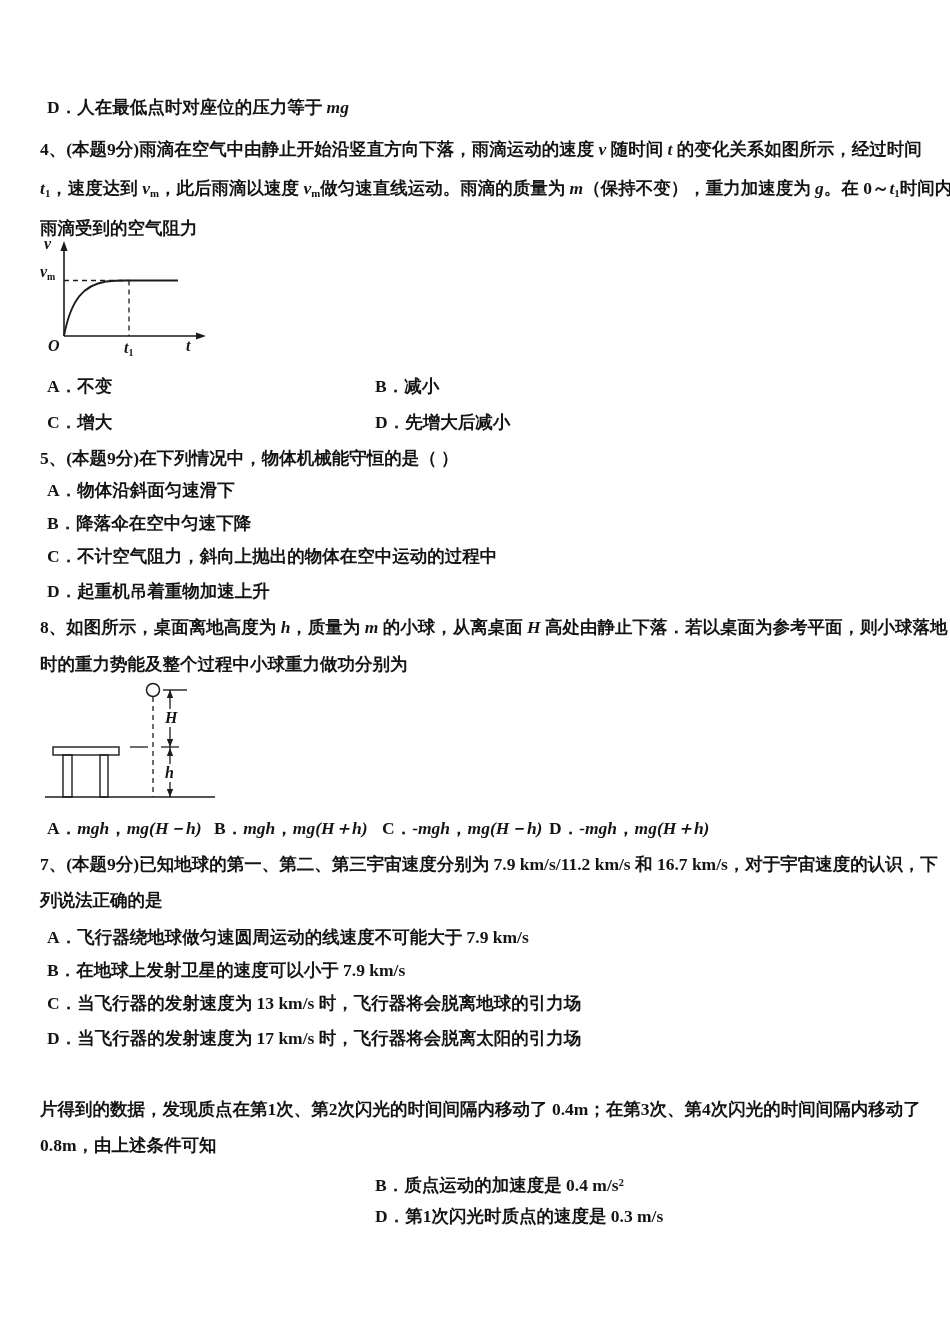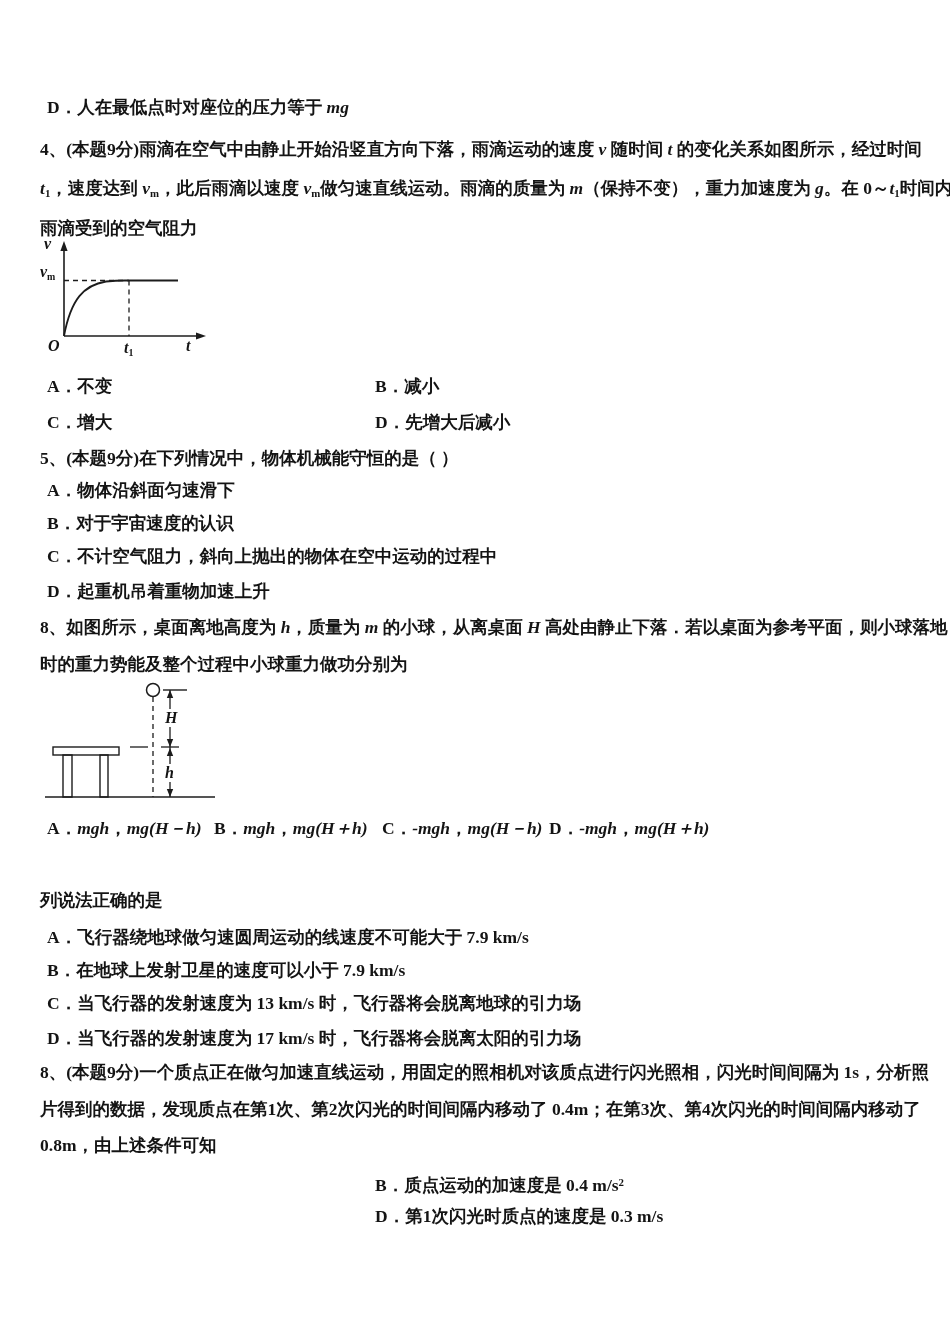--- a/index.html
+++ b/index.html
@@ -47,21 +47,21 @@
     <span class="flab v" style="left:146px;top:99px">t</span>
   </div>
 
   <div class="ln" style="top:374px;left:47px">A．不变</div>
   <div class="ln" style="top:374px;left:375px">B．减小</div>
   <div class="ln" style="top:410px;left:47px">C．增大</div>
   <div class="ln" style="top:410px;left:375px">D．先增大后减小</div>
 
   <div class="ln" style="top:446px;left:40px">5、(本题9分)在下列情况中，物体机械能守恒的是（ ）</div>
   <div class="ln" style="top:478px;left:47px">A．物体沿斜面匀速滑下</div>
-  <div class="ln" style="top:511px;left:47px">B．对于宇宙速度的认识</div>
+  <div class="ln" style="top:511px;left:47px">B．降落伞在空中匀速下降</div>
   <div class="ln" style="top:579px;left:47px">D．起重机吊着重物加速上升</div>
   <div class="ln" style="top:544px;left:47px">C．不计空气阻力，斜向上抛出的物体在空中运动的过程中</div>
 
   <div class="ln" style="top:615px;left:40px"><span>8、如图所示，桌面离地高度为 </span><span class="v">h</span><span>，质量为 </span><span class="v">m</span><span> 的小球，从离桌面 </span><span class="v">H</span><span> 高处由静止下落．若以桌面为参考平面，则小球落地</span></div>
   <div class="ln" style="top:652px;left:40px">时的重力势能及整个过程中小球重力做功分别为</div>
 
   <div class="fig" style="left:45px;top:678px;width:180px;height:126px">
     <svg width="180" height="126" viewBox="0 0 180 126">
       <line x1="0" y1="119" x2="170" y2="119" stroke-width="1.6"></line>
       <rect x="8" y="69" width="66" height="8" fill="none" stroke-width="1.4"></rect>
@@ -81,25 +81,25 @@
     </svg>
     <span class="flab v whbg" style="left:118px;top:31px">H</span>
     <span class="flab v whbg" style="left:118px;top:86px">h</span>
   </div>
 
   <div class="ln" style="top:816px;left:47px"><span>A．</span><span class="v">mgh</span><span>，</span><span class="v">mg(H－h)</span></div>
   <div class="ln" style="top:816px;left:214px"><span>B．</span><span class="v">mgh</span><span>，</span><span class="v">mg(H＋h)</span></div>
   <div class="ln" style="top:816px;left:382px"><span>C．</span><span class="v">-mgh</span><span>，</span><span class="v">mg(H－h)</span></div>
   <div class="ln" style="top:816px;left:549px"><span>D．</span><span class="v">-mgh</span><span>，</span><span class="v">mg(H＋h)</span></div>
 
+  <div class="ln" style="top:852px;left:40px">7、(本题9分)已知地球的第一、第二、第三宇宙速度分别为 7.9 km/s/11.2 km/s 和 16.7 km/s，对于宇宙速度的认识，下</div>
   <div class="ln" style="top:888px;left:40px">列说法正确的是</div>
   <div class="ln" style="top:925px;left:47px">A．飞行器绕地球做匀速圆周运动的线速度不可能大于 7.9 km/s</div>
   <div class="ln" style="top:958px;left:47px">B．在地球上发射卫星的速度可以小于 7.9 km/s</div>
   <div class="ln" style="top:991px;left:47px">C．当飞行器的发射速度为 13 km/s 时，飞行器将会脱离地球的引力场</div>
   <div class="ln" style="top:1026px;left:47px">D．当飞行器的发射速度为 17 km/s 时，飞行器将会脱离太阳的引力场</div>
 
-  <div class="ln" style="top:1060px;left:40px">8、(本题9分)一个质点正在做匀加速直线运动，用固定的照相机对该质点进行闪光照相，闪光时间间隔为 1s，分析照</div>
   <div class="ln" style="top:1097px;left:40px">片得到的数据，发现质点在第1次、第2次闪光的时间间隔内移动了 0.4m；在第3次、第4次闪光的时间间隔内移动了</div>
   <div class="ln" style="top:1133px;left:40px">0.8m，由上述条件可知</div>
   <div class="ln" style="top:1170px;left:375px"><span>B．质点运动的加速度是 0.4 m/s</span><span class="p">2</span></div>
   <div class="ln" style="top:1204px;left:375px">D．第1次闪光时质点的速度是 0.3 m/s</div>
 
 </div>
 
 </body></html>

